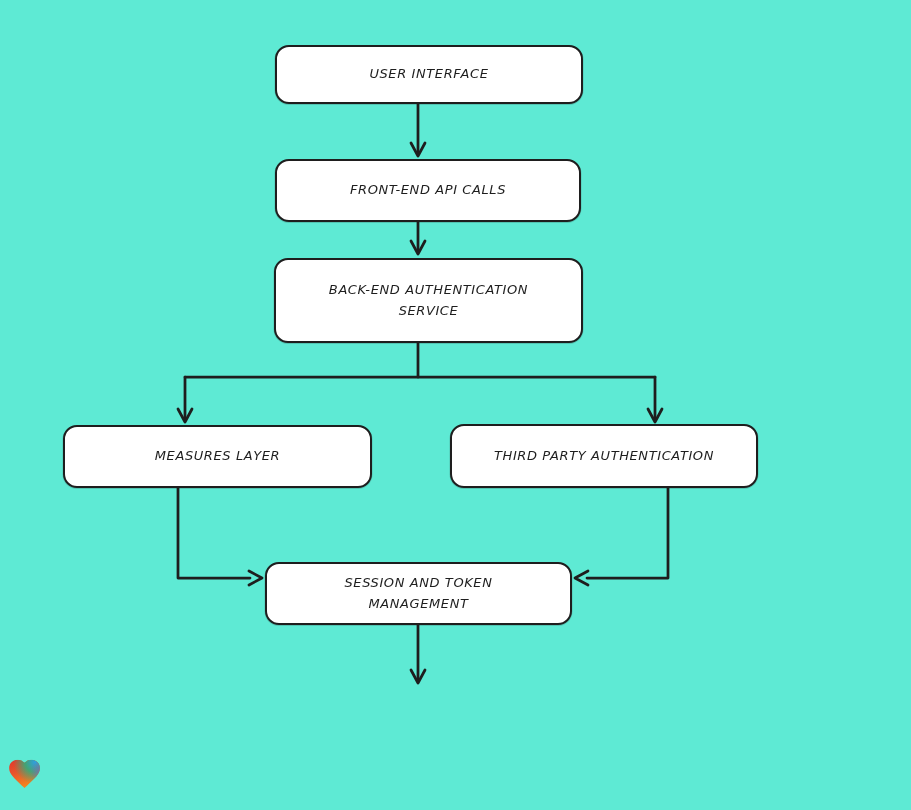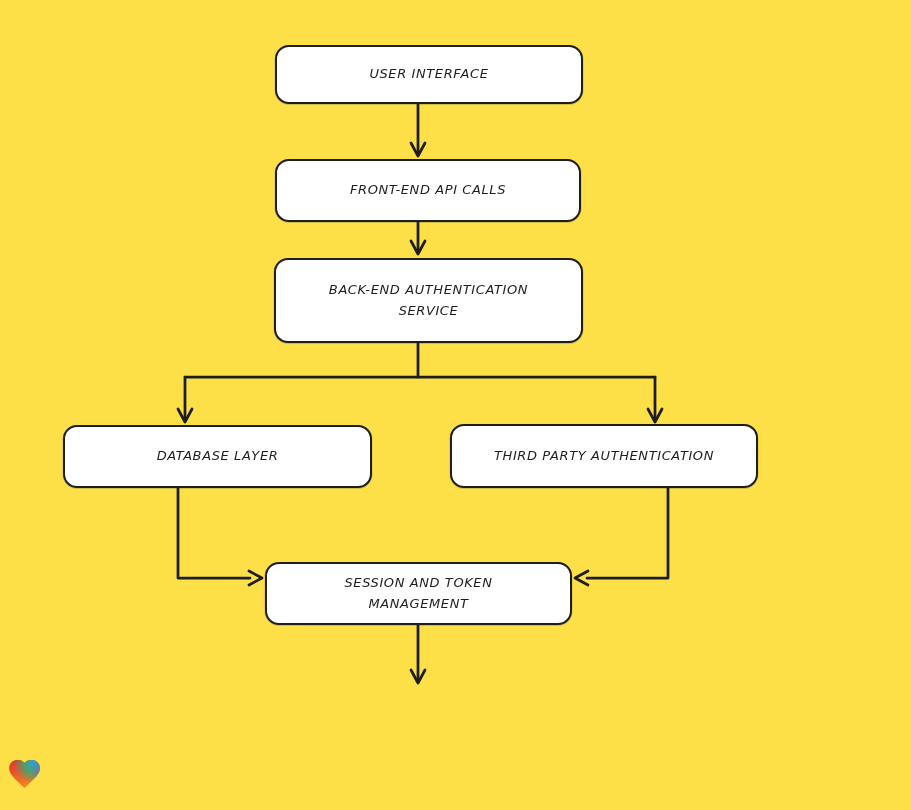--- a/index.html
+++ b/index.html
@@ -4,21 +4,21 @@
 <style>
   html, body {
     margin: 0;
     padding: 0;
     background: #ffffff;
   }
   .canvas {
     position: relative;
     width: 911px;
     height: 810px;
-    background: #fde047;
+    background: #5eead4;
     overflow: hidden;
     font-family: "DejaVu Sans", sans-serif;
   }
   .connector-layer {
     position: absolute;
     left: 0;
     top: 0;
     width: 911px;
     height: 810px;
   }
@@ -110,21 +110,21 @@
   <div class="node" id="node-front-end-api-calls">
     <span class="label">FRONT-END API CALLS</span>
   </div>
 
   <div class="node" id="node-back-end-auth-service">
     <span class="label">BACK-END AUTHENTICATION
 SERVICE</span>
   </div>
 
   <div class="node" id="node-database-layer">
-    <span class="label">DATABASE LAYER</span>
+    <span class="label">MEASURES LAYER</span>
   </div>
 
   <div class="node" id="node-third-party-auth">
     <span class="label">THIRD PARTY AUTHENTICATION</span>
   </div>
 
   <div class="node" id="node-session-token-mgmt">
     <span class="label">SESSION AND TOKEN
 MANAGEMENT</span>
   </div>

